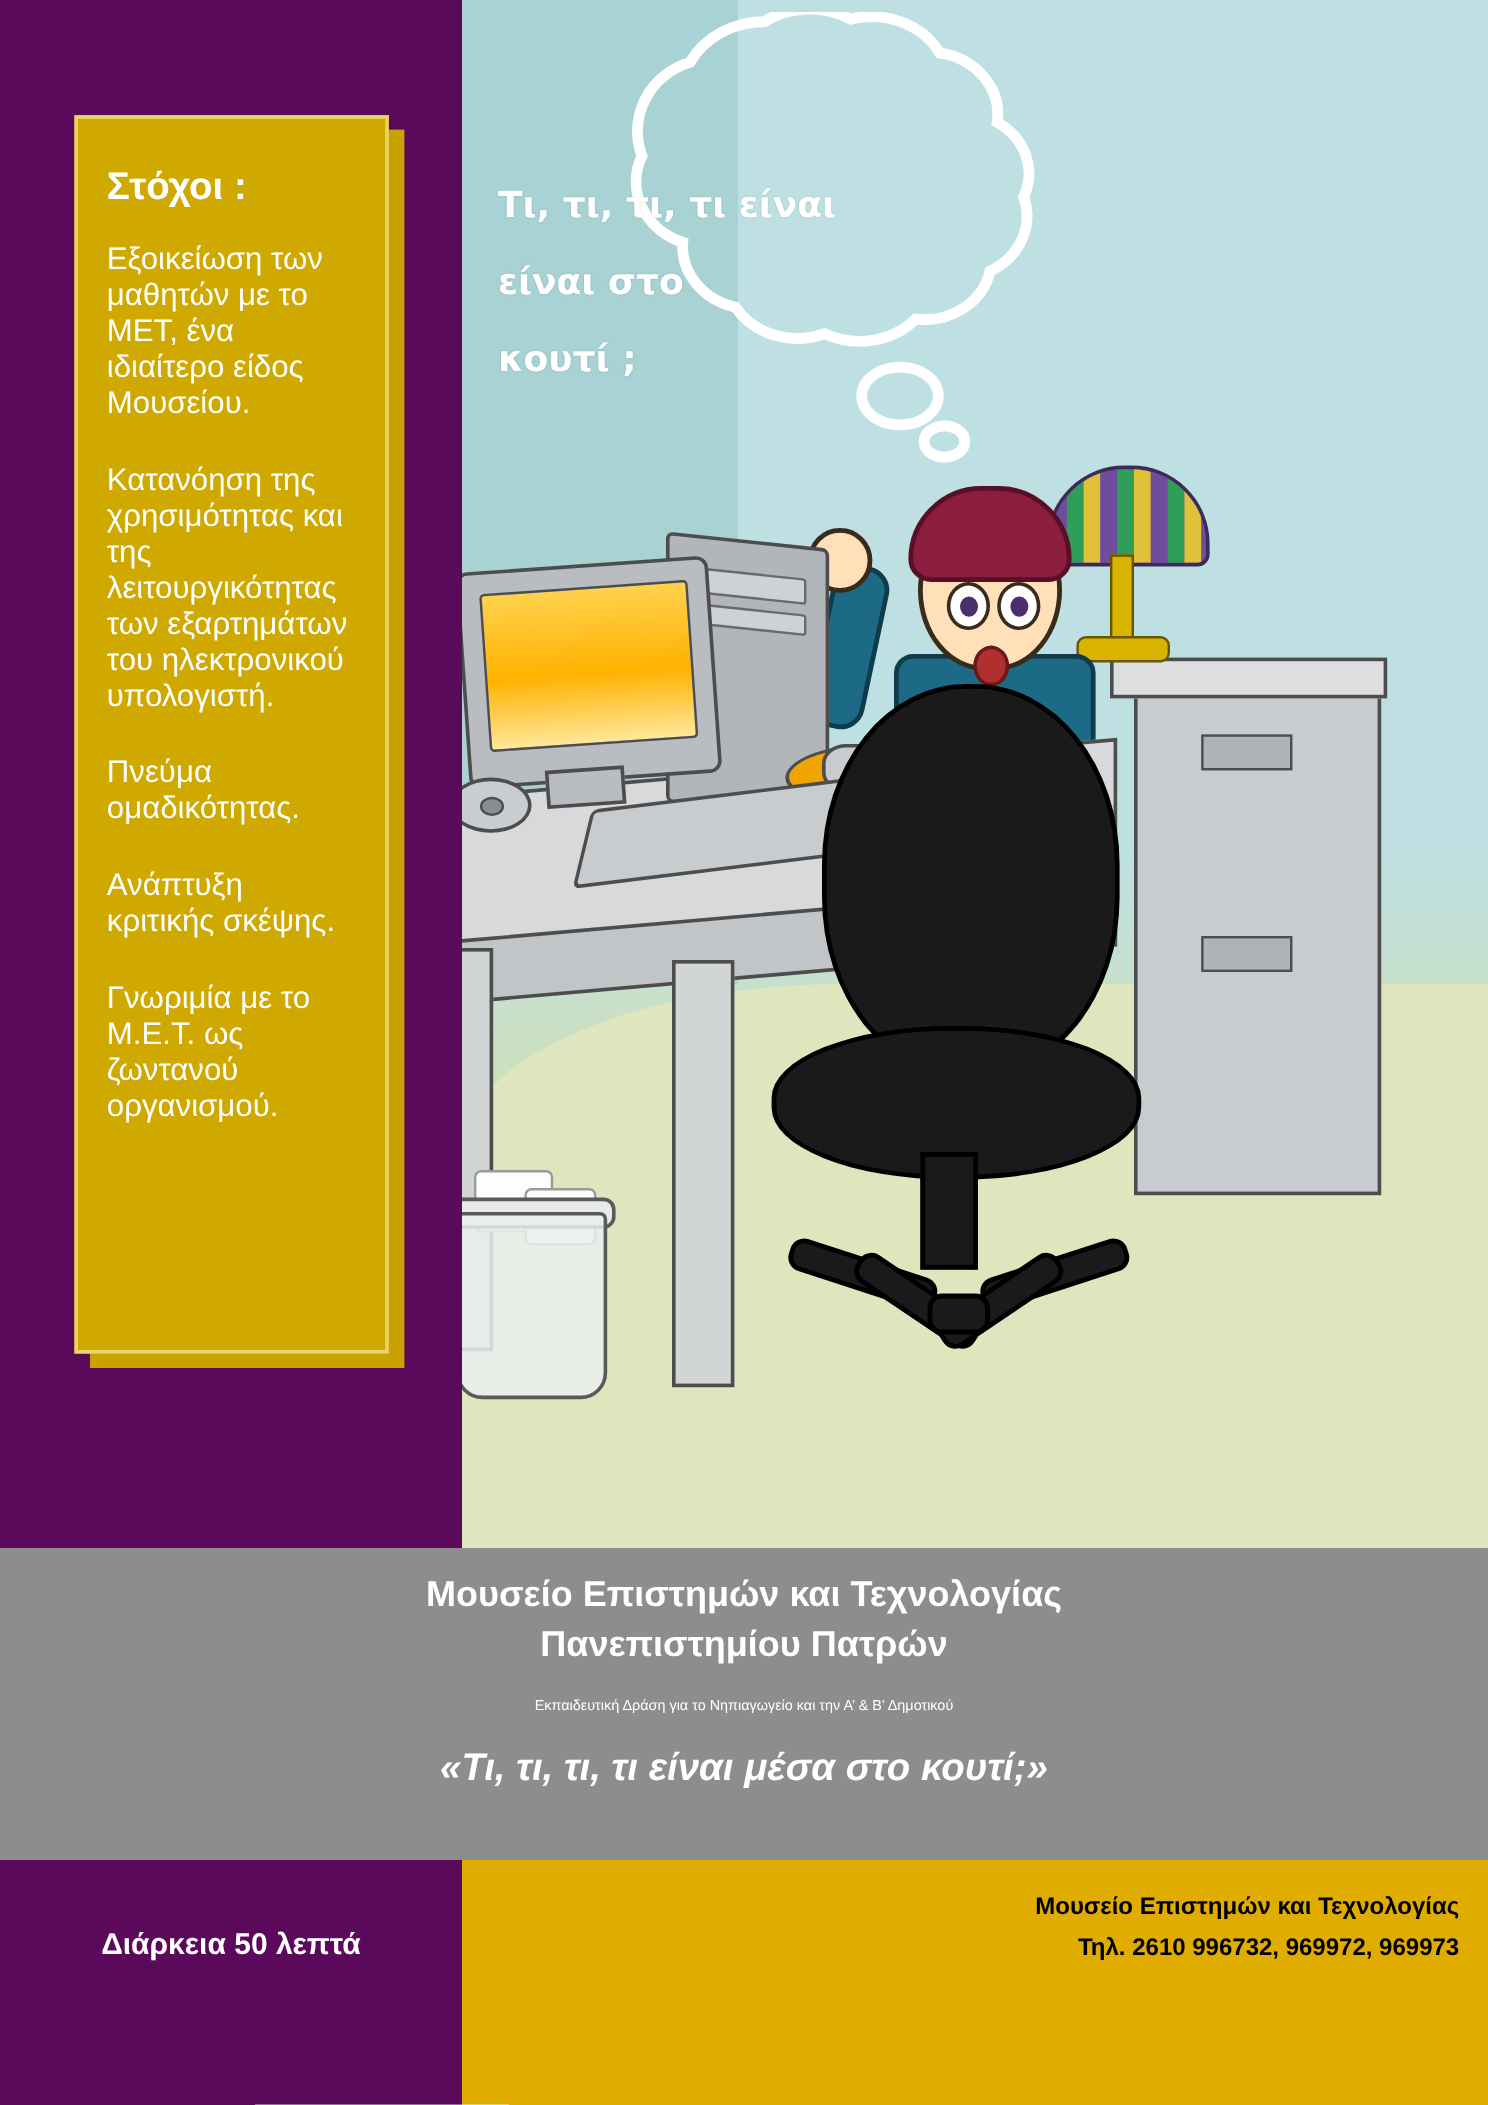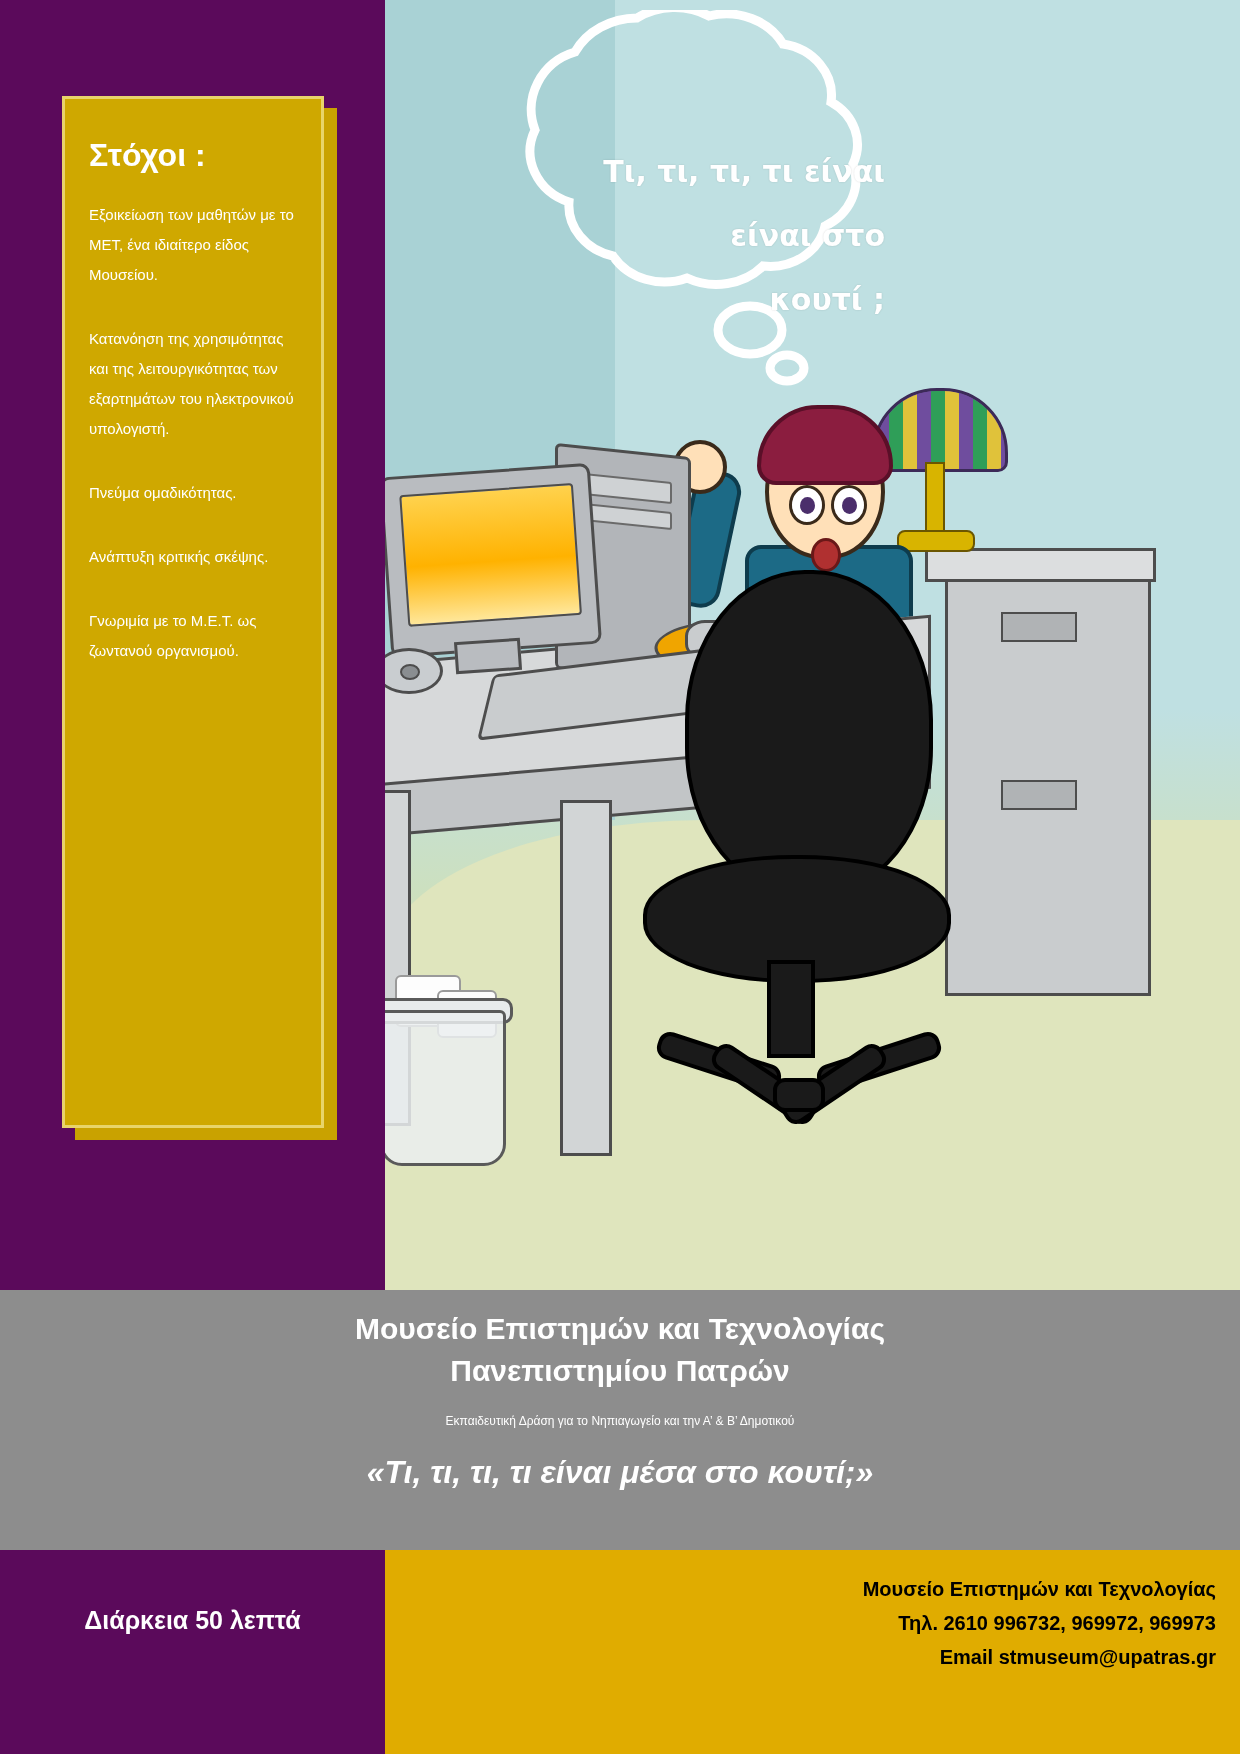--- a/index.html
+++ b/index.html
@@ -36,21 +36,21 @@
   .wall-shade{
     position:absolute;left:0;top:0;width:230px;height:820px;
     background:#a9d2d5;
   }
   
   .bubble{
     position:absolute;left:30px;top:10px;width:470px;height:390px;
   }
   .bubble svg{width:100%;height:100%;display:block;}
   .bubble-text{
-    position:absolute;left:0;top:130px;width:470px;text-align:right;
+    position:absolute;left:0;top:130px;width:470px;text-align:left;
     color:#ffffff;font-size:30px;font-weight:bold;line-height:64px;
     font-family:"DejaVu Sans", sans-serif;
     text-shadow:0 0 2px rgba(0,0,0,.15);
   }
   
   .goals-shadow{
     position:absolute;left:75px;top:108px;width:262px;height:1032px;
     background:#c9a200;
   }
   .goals-box{
@@ -58,21 +58,21 @@
     background:#cfa800;
     border:3px solid #e8d46a;
     box-sizing:border-box;
     padding:38px 24px 20px 24px;
     color:#ffffff;
   }
   .goals-title{
     font-size:32px;font-weight:bold;margin:0 0 26px 0;
   }
   .goal-item{
-    font-size:15px;line-height:30px;margin:0 0 34px 0;
+    font-size:26px;line-height:30px;margin:0 0 34px 0;
   }
   
   .grey-band{
     position:absolute;left:0;top:1290px;width:1240px;height:260px;
     background:#8d8d8d;color:#ffffff;text-align:center;
   }
   .band-title{
     font-size:30px;font-weight:bold;padding-top:18px;line-height:42px;
   }
   .band-sub{
@@ -401,17 +401,16 @@
     <div class="band-quote">«Τι, τι, τι, τι είναι μέσα στο κουτί;»</div>
   </div>
 
   <div class="bottom-bar">
     <div class="bb-purple"></div>
     <div class="bb-gold"></div>
     <div class="duration">Διάρκεια  50 λεπτά</div>
     <div class="contact">
       <div>Μουσείο Επιστημών και Τεχνολογίας</div>
       <div>Τηλ. 2610 996732, 969972, 969973</div>
-      <div>Email stmuseum@upatras.gr</div>
     </div>
   </div>
 
 </div>
 
 </body></html>

